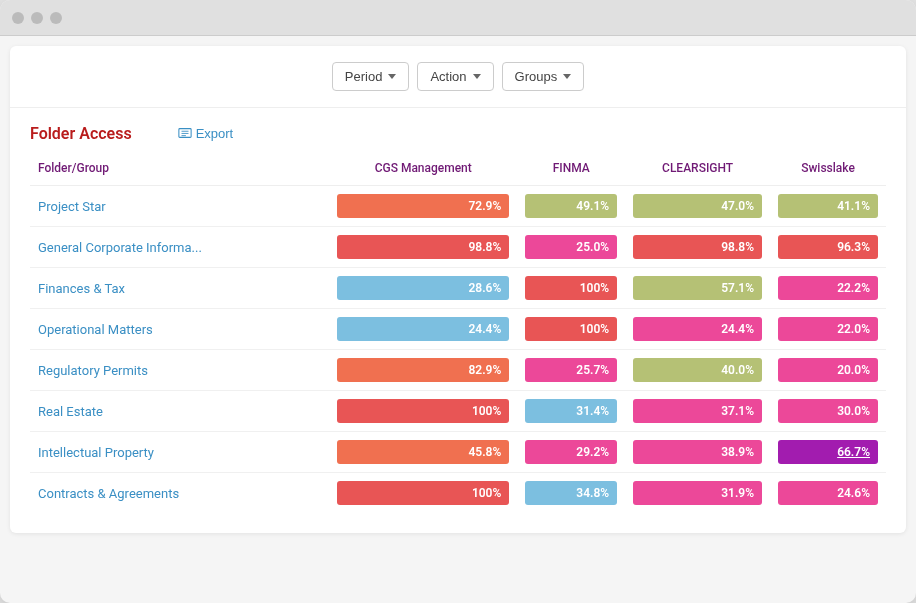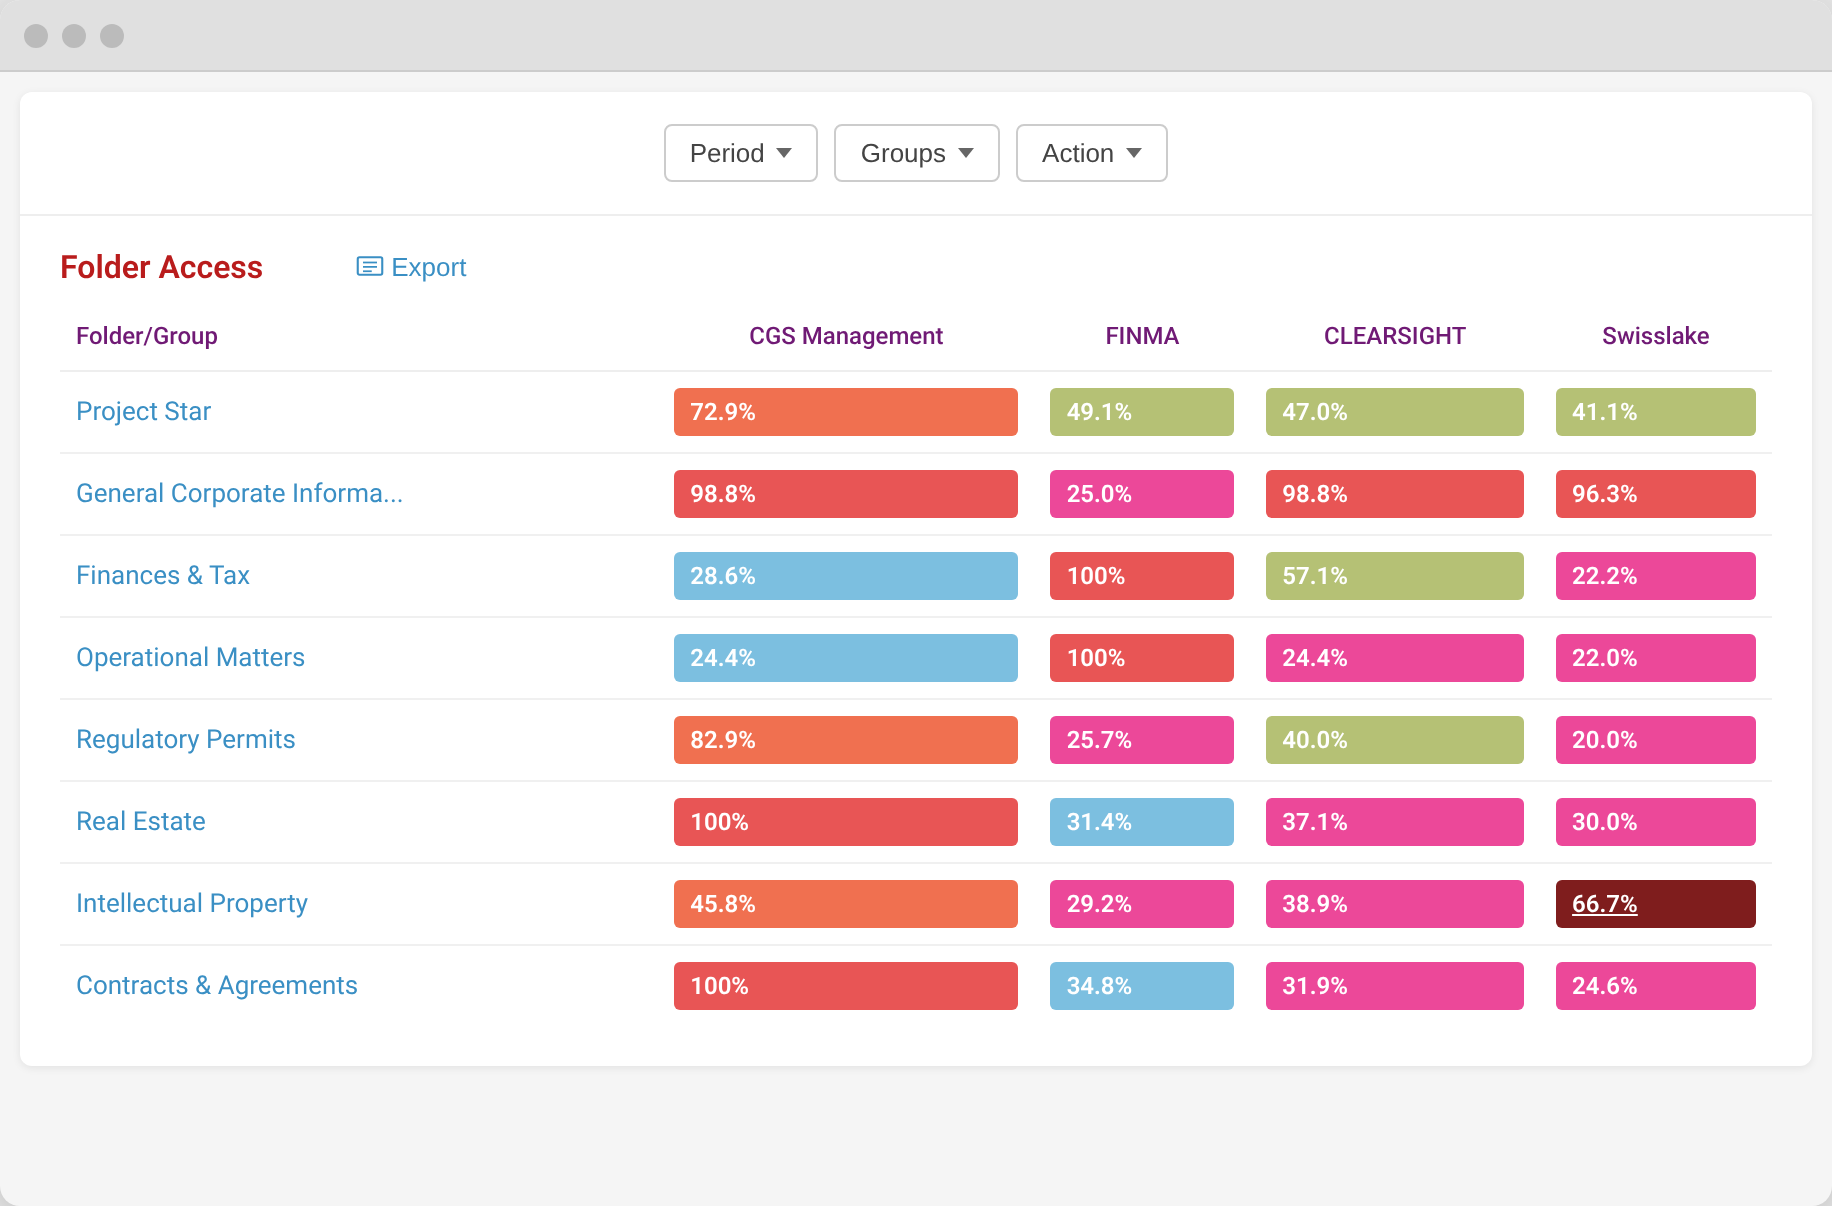--- a/index.html
+++ b/index.html
@@ -132,55 +132,55 @@
     tbody tr td:first-child {
       color: #3a8fc4;
       font-size: 13px;
       padding-left: 8px;
     }
     .cell-bar {
       border-radius: 3px;
       color: #fff;
       font-size: 12px;
       font-weight: 600;
-      text-align: left;
+      text-align: right;
       padding: 5px 8px;
       display: block;
     }
     
     .c-red { background: #e85555; }
     .c-orange { background: #f07050; }
     .c-blue { background: #7cbfe0; }
     .c-olive { background: #b5c175; }
     .c-light-blue { background: #ec4899; }
-    .c-orange2 { background: #7f1d1d; text-decoration: underline; }
+    .c-orange2 { background: #a21caf; text-decoration: underline; }
   </style>
 </head>
 <body>
 
 <div class="window">
   <div class="titlebar">
     <div class="traffic-lights">
       <div class="traffic-light"></div>
       <div class="traffic-light"></div>
       <div class="traffic-light"></div>
     </div>
   </div>
   <div class="content">
     <div class="toolbar">
       <button class="btn-dropdown">
         <span>Period</span>
         <span class="caret"></span>
       </button>
       <button class="btn-dropdown">
-        <span>Groups</span>
+        <span>Action</span>
         <span class="caret"></span>
       </button>
       <button class="btn-dropdown">
-        <span>Action</span>
+        <span>Groups</span>
         <span class="caret"></span>
       </button>
     </div>
     <div class="section-header">
       <span class="section-title">Folder Access</span>
       <button class="export-btn">
         <svg class="export-icon" viewBox="0 0 16 16" fill="none" xmlns="http://www.w3.org/2000/svg">
           <rect x="1" y="3" width="14" height="10" rx="1" stroke="#3a8fc4" stroke-width="1.2" fill="none"></rect>
           <line x1="4" y1="6" x2="12" y2="6" stroke="#3a8fc4" stroke-width="1"></line>
           <line x1="4" y1="8.5" x2="12" y2="8.5" stroke="#3a8fc4" stroke-width="1"></line>

